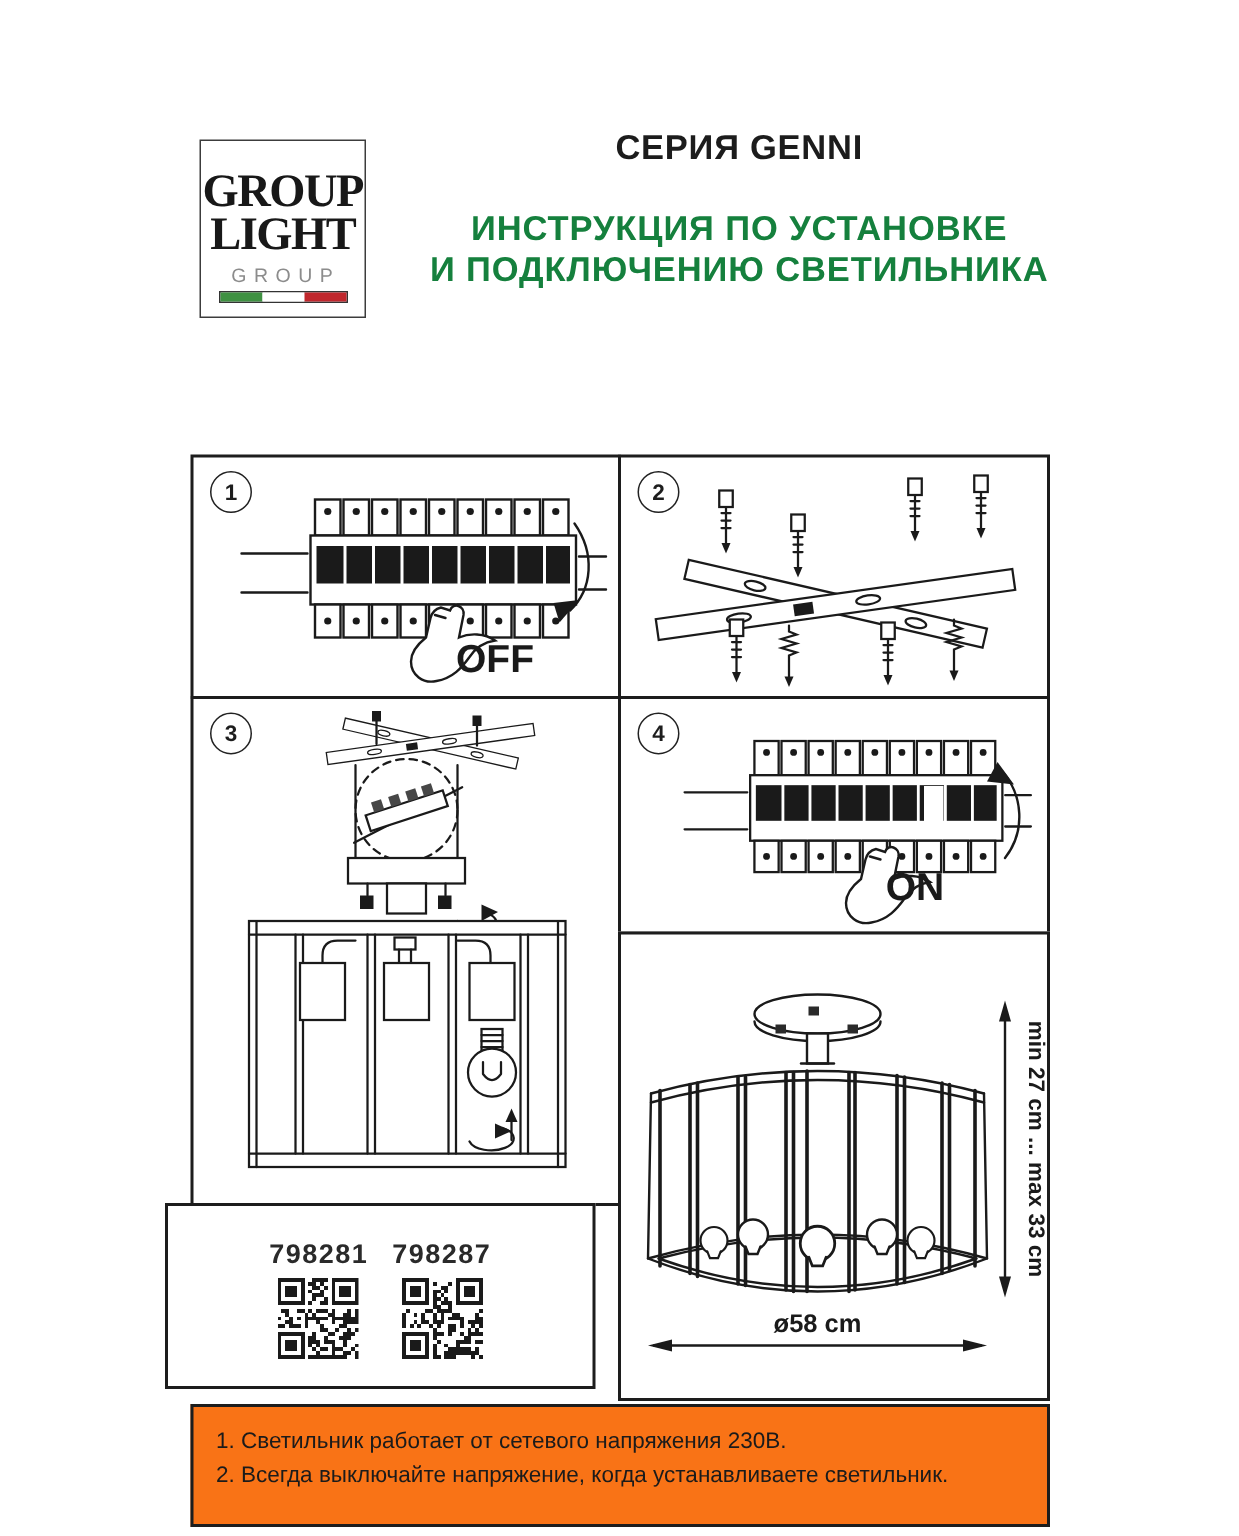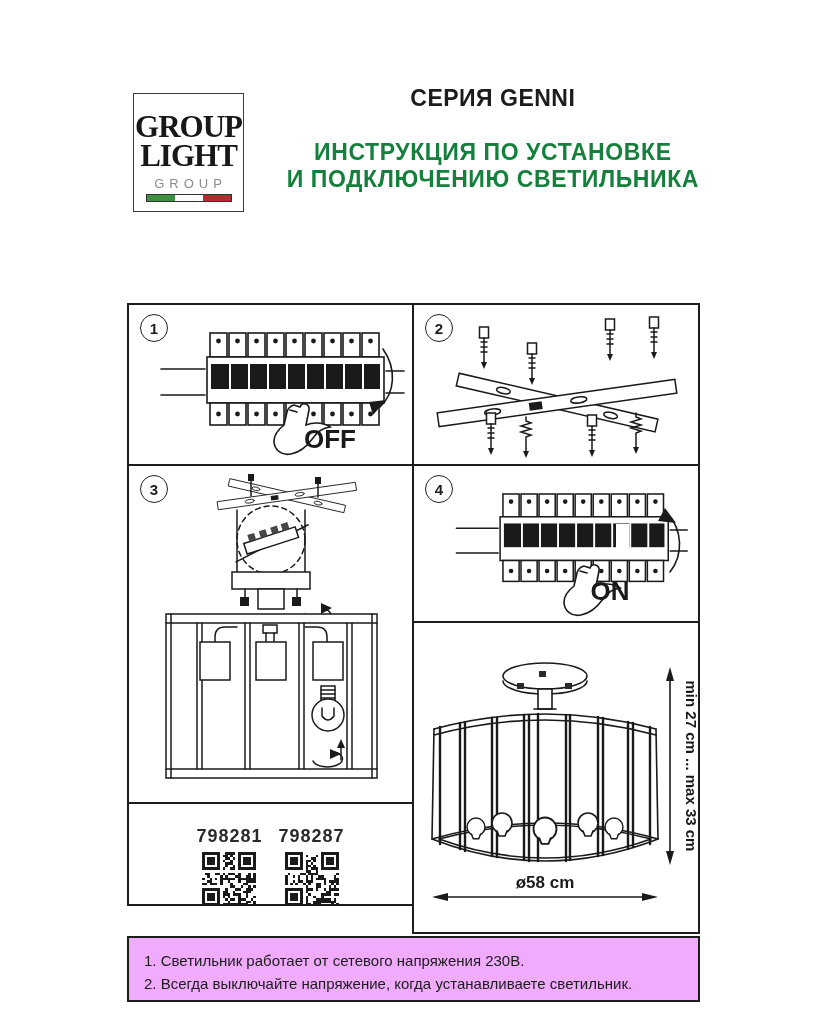--- a/index.html
+++ b/index.html
@@ -21,35 +21,35 @@
   .hdr .series,.hdr .articles{font-size:23px;font-weight:700;letter-spacing:.5px;line-height:28px;color:#1c1c1c}
   .hdr .title{margin-top:27px;font-size:23px;font-weight:700;letter-spacing:.6px;line-height:27px;color:#15803d}
 
   
   .cell{position:absolute;border:2px solid #1d1d1d;background:#fff;box-sizing:border-box}
   #c1{left:127px;top:303px;width:287px;height:163px}
   #c2{left:412px;top:303px;width:288px;height:163px}
   #c3{left:127px;top:464px;width:287px;height:340px}
   #c4{left:412px;top:464px;width:288px;height:159px}
   #c5{left:412px;top:621px;width:288px;height:313px}
-  #c6{left:127px;top:802px;width:287px;height:104px}
+  #c6{left:110px;top:802px;width:287px;height:124px}
 
   .num{position:absolute;left:11px;top:9px;width:26px;height:26px;border:1.7px solid #222;
        border-radius:50%;display:flex;align-items:center;justify-content:center;
        font-size:15px;font-weight:700;color:#1d1d1d;background:#fff;z-index:2}
   svg.diagram{position:absolute;left:0;top:0;width:100%;height:100%}
 
   
   .qr-row{position:absolute;left:0;top:22px;width:100%;display:flex;justify-content:center;gap:16px}
   .qr-item{text-align:center}
   .qr-code-label{font-size:18px;font-weight:700;letter-spacing:1px;color:#2a2a2a;margin-bottom:5px}
 
   
-  #notes{position:absolute;left:127px;top:936px;width:573px;height:66px;border:2px solid #1d1d1d;
-         box-sizing:border-box;background:#f0abfc}
+  #notes{position:absolute;left:127px;top:936px;width:573px;height:82px;border:2px solid #1d1d1d;
+         box-sizing:border-box;background:#f97316}
   #notes p{margin:0;padding:0 0 0 15px;font-size:15px;line-height:23px;color:#1b1b1b}
   #notes p:first-child{padding-top:11px}
 </style>
 </head>
 <body>
 
 <div class="page">
 
   <svg width="0" height="0" style="position:absolute" aria-hidden="true">
     <defs>

